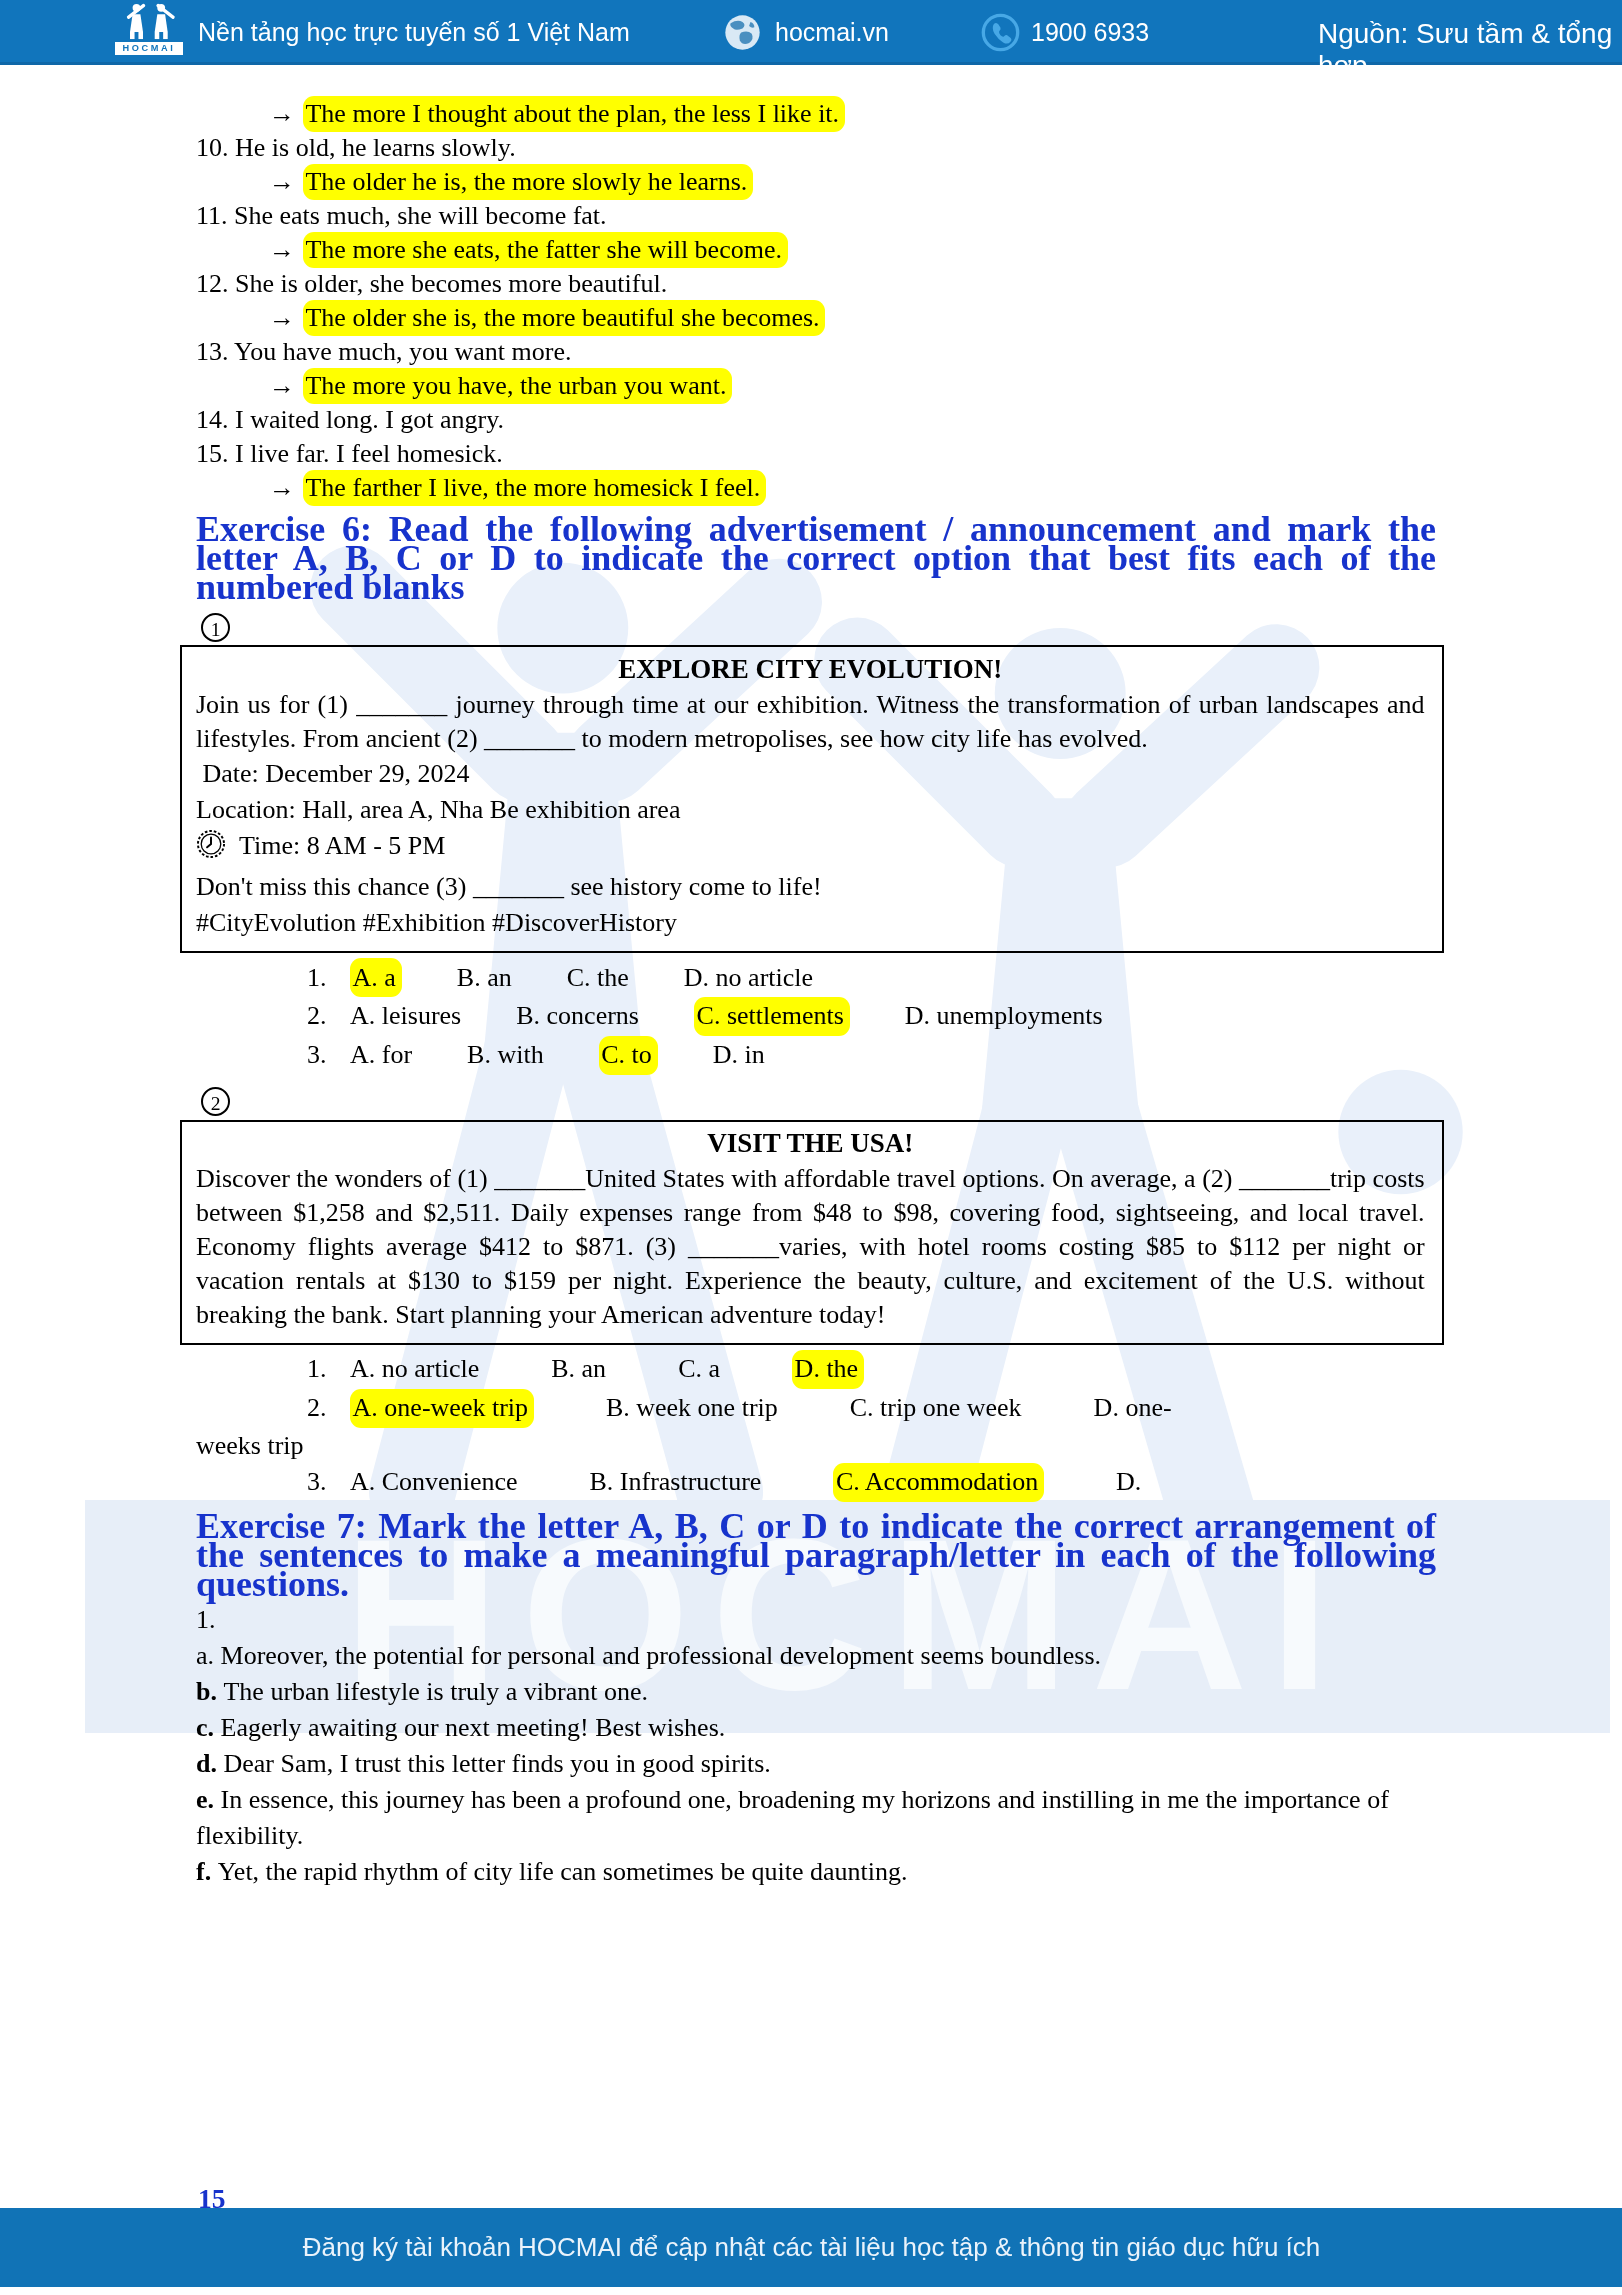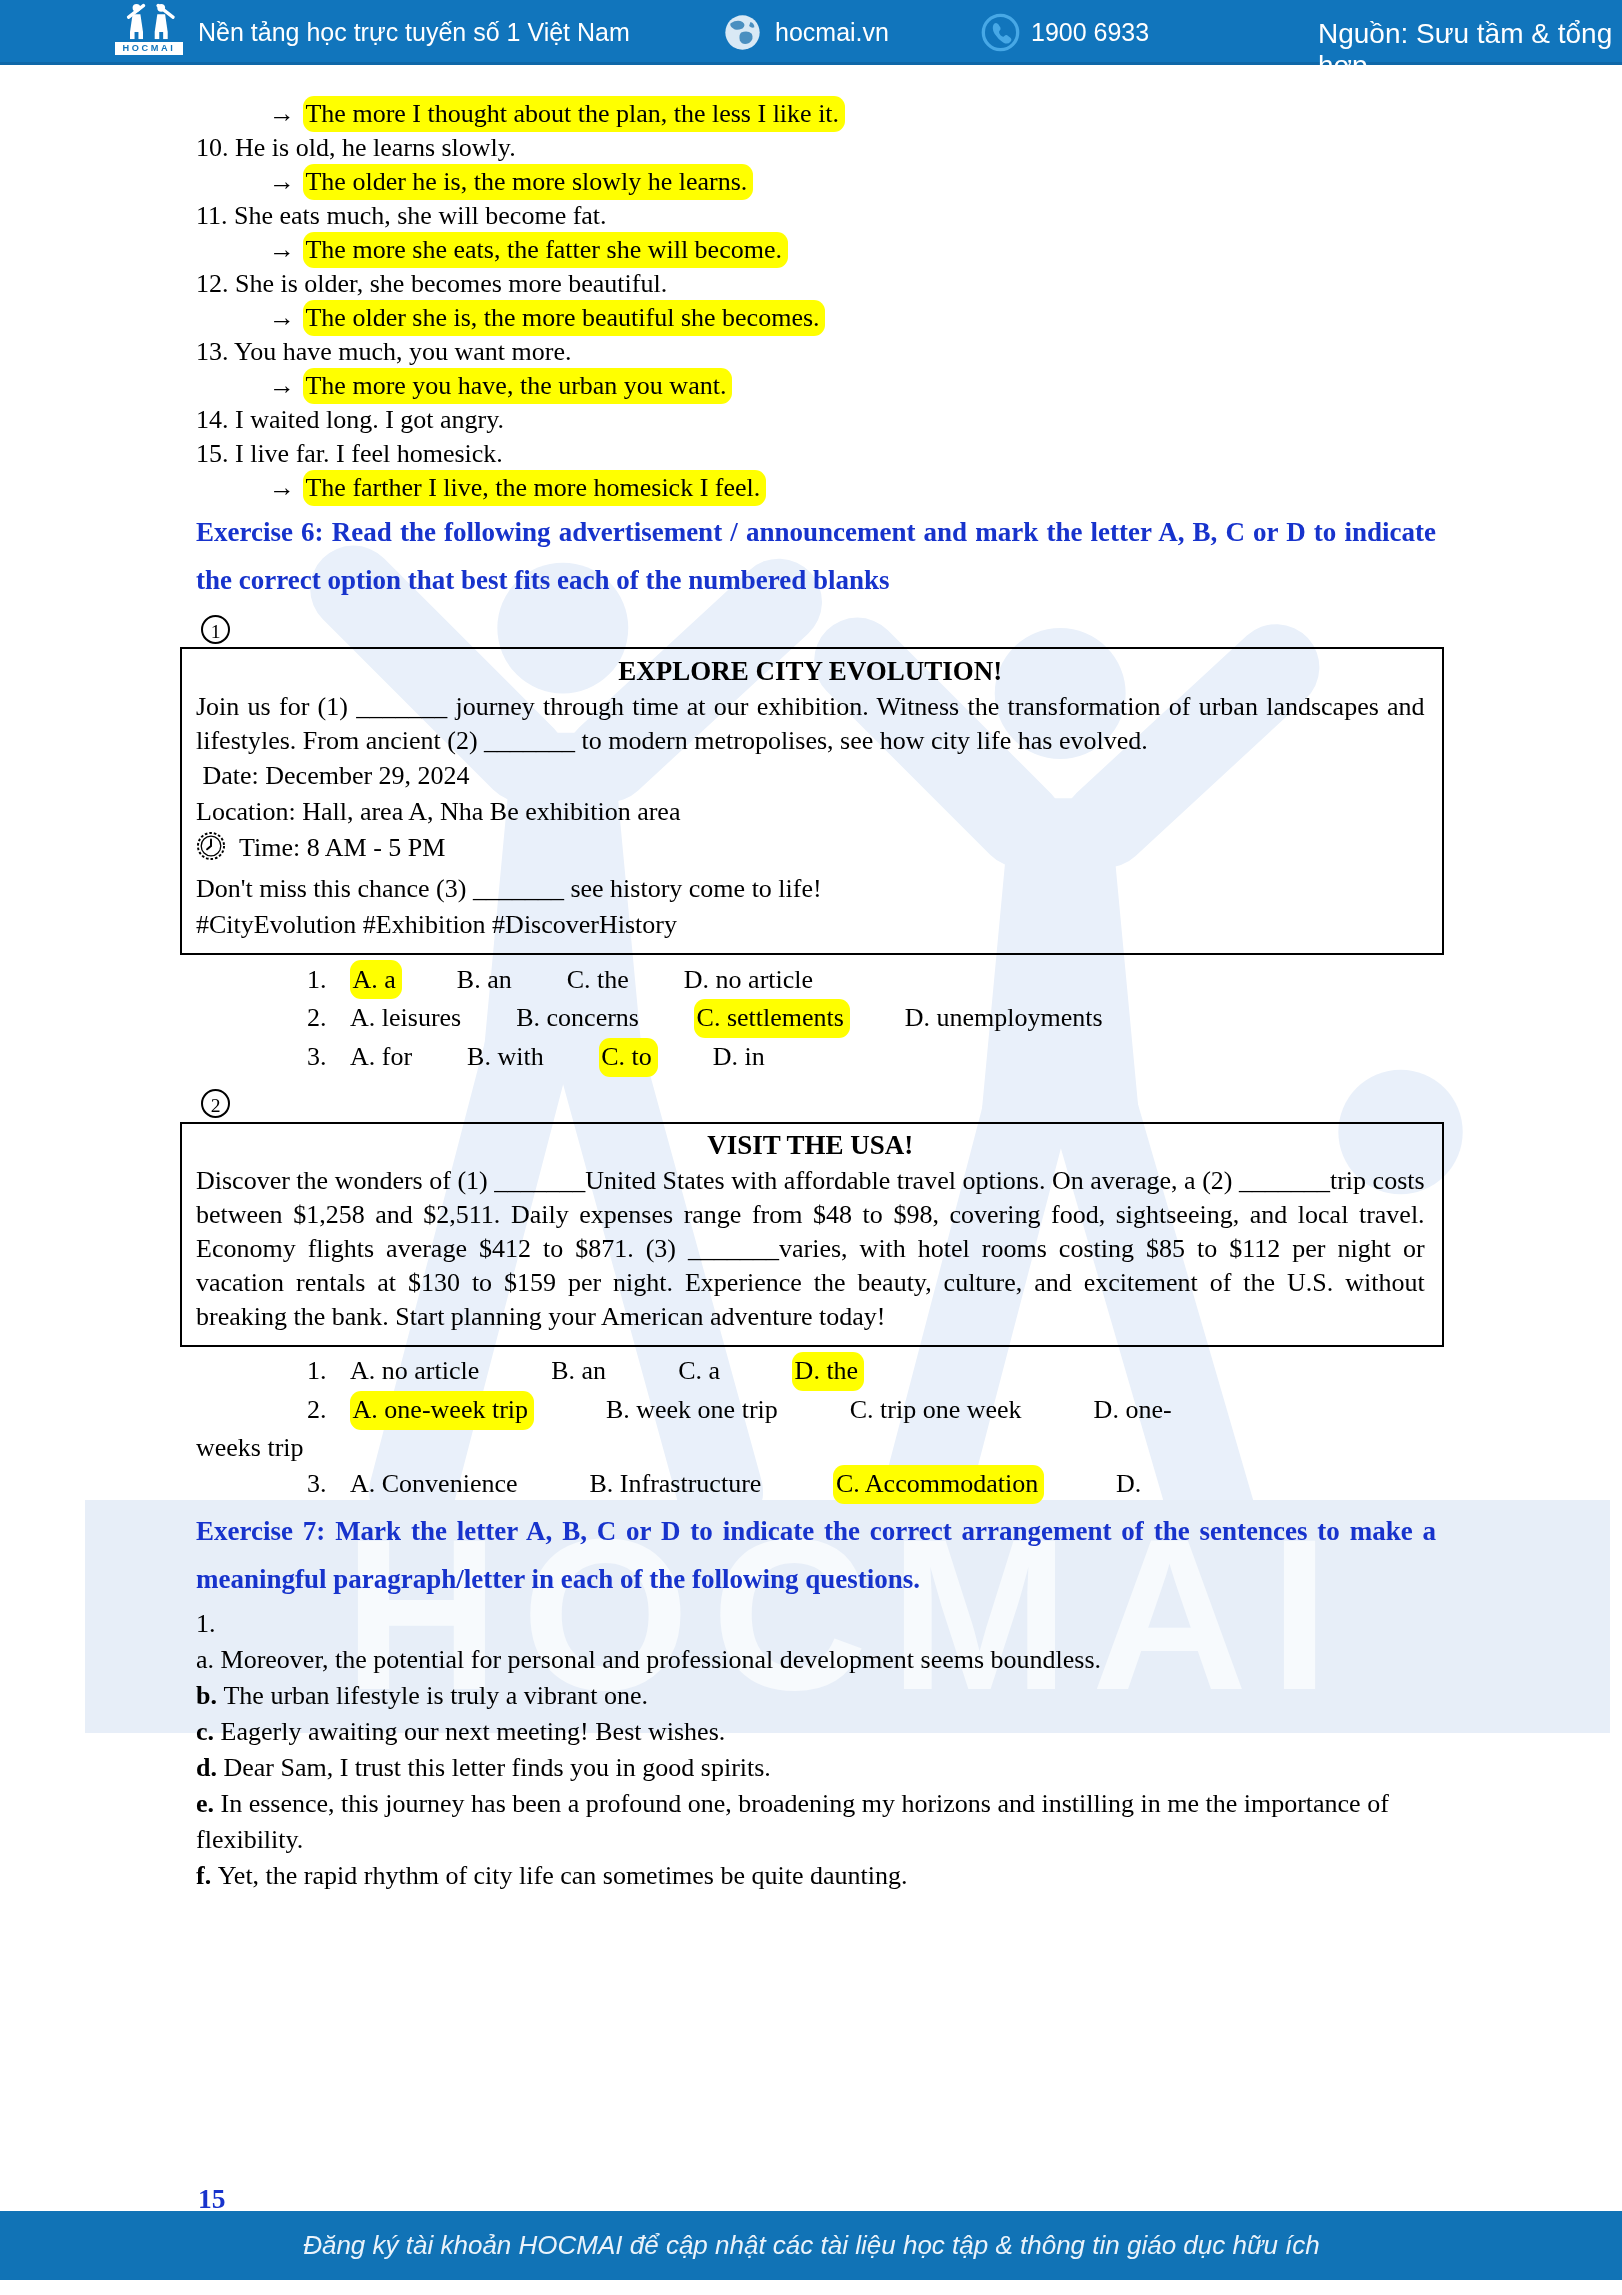--- a/index.html
+++ b/index.html
@@ -51,21 +51,21 @@
     position:absolute;left:196px;top:97px;width:1240px;z-index:1;
     font-size:26px;line-height:34px;
   }
   .line{min-height:34px;}
   .ans-line{padding-left:73px;}
   .arrow{margin-right:7.9px;}
   .hl{background:var(--hl-yellow);padding:2.6px 5.9px 3.9px 2.6px;border-radius:11px;}
 
   .ex-heading{
     color:var(--heading-blue);font-weight:bold;text-align:justify;
-    font-size:27px;line-height:48px;margin-top:3px;
+    font-size:36px;line-height:29px;margin-top:10px;
   }
 
   .badge{
     display:inline-block;width:29px;height:29px;border:2px solid #000;border-radius:50%;
     text-align:center;line-height:29px;font-size:19.6px;margin:10.5px 0 3.9px 5.2px;background:transparent;
   }
 
   .pbox{
     margin-left:-16.4px;width:1264px;border:2.6px solid #000;
     padding:2.6px 17px 10.5px 14.4px;background:transparent;
@@ -89,22 +89,22 @@
   .sent{line-height:36px;}
   .slabel{margin-right:6.5px;}
   .slabel.b{font-weight:bold;}
 
   
   .page-number{
     position:absolute;left:198px;top:2183px;z-index:1;
     color:var(--heading-blue);font-weight:bold;font-size:27.5px;
   }
   .footer-bar{
-    position:absolute;left:0;bottom:15px;width:1623px;height:69px;background:var(--footer-blue);
-    z-index:3;display:flex;align-items:center;justify-content:center;font-style:italic;
+    position:absolute;left:0;bottom:8px;width:1623px;height:79px;background:var(--footer-blue);
+    z-index:3;display:flex;align-items:center;justify-content:center;
   }
   .footer-bar span{
     font-family:"Liberation Sans","DejaVu Sans",sans-serif;
     color:#eaf3fb;font-size:26px;
   }
 </style>
 </head>
 <body>
 
 <div class="wm-figures">

